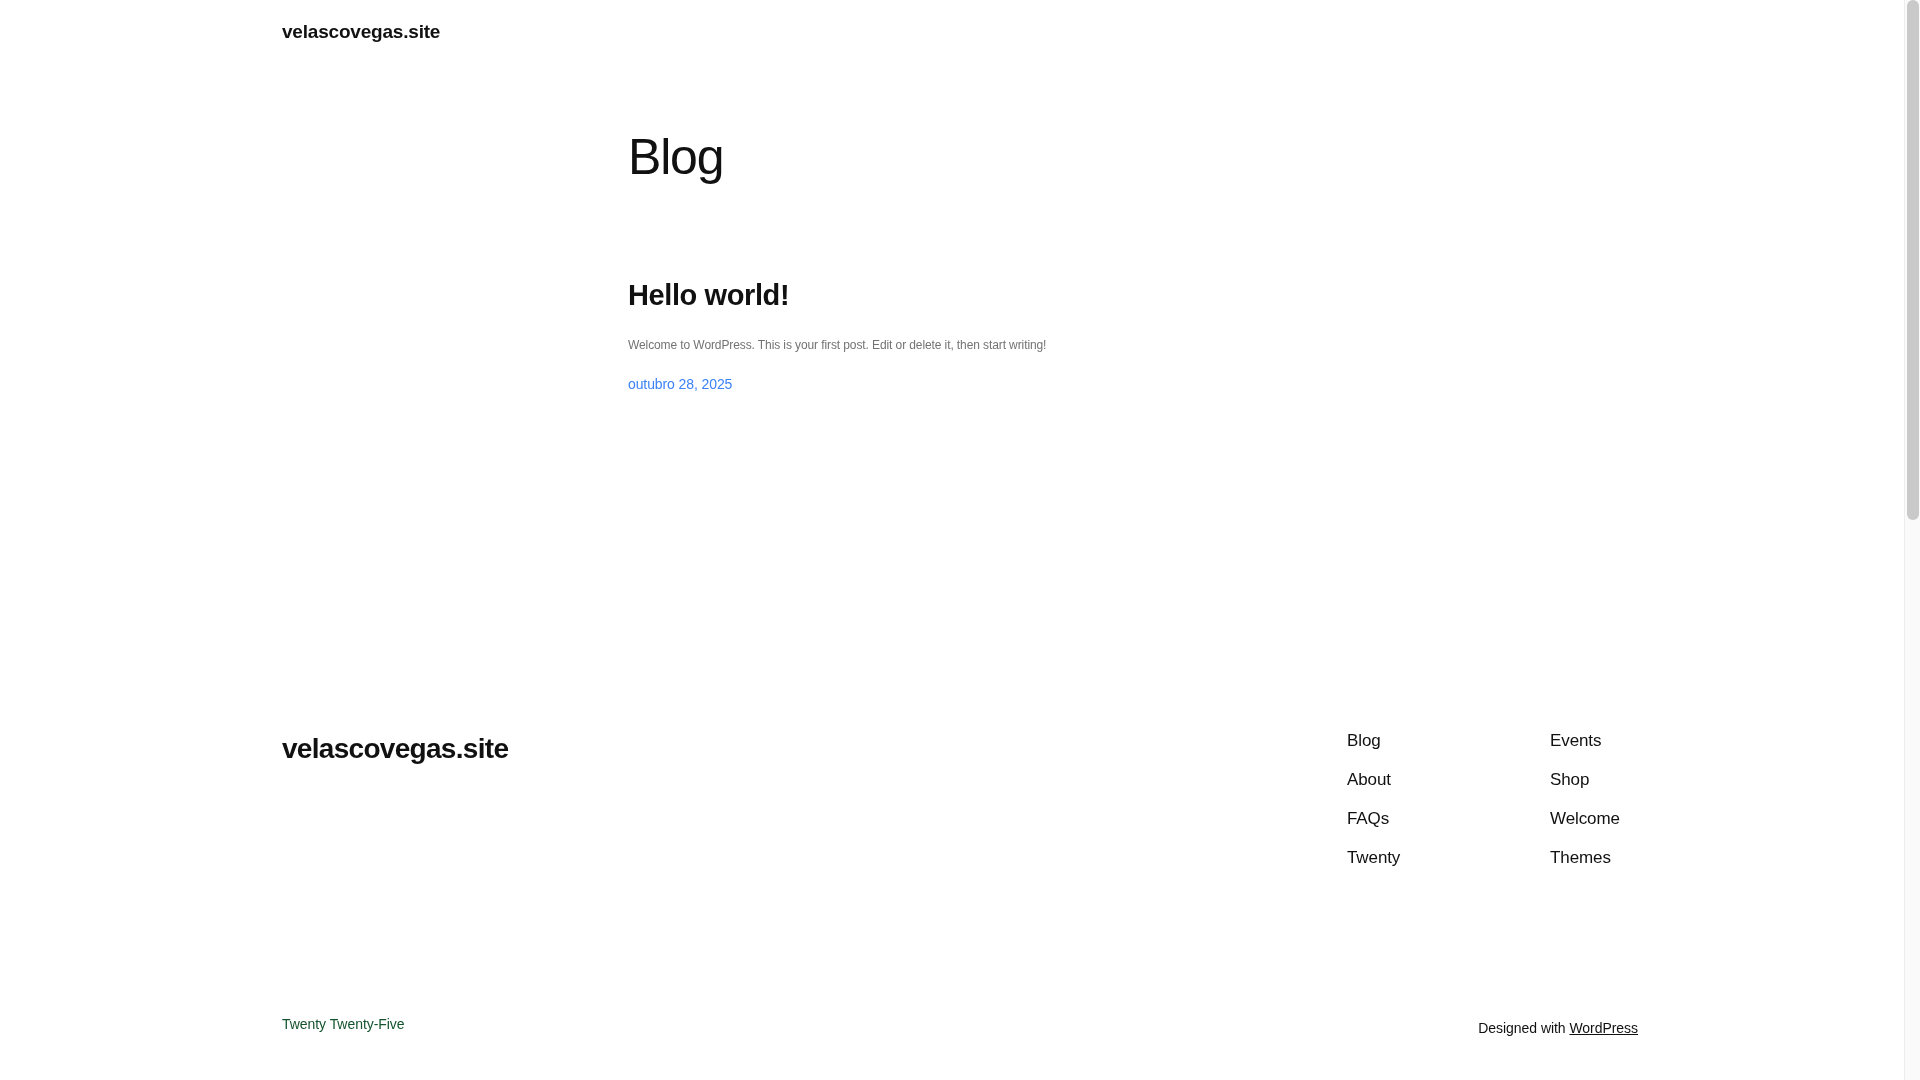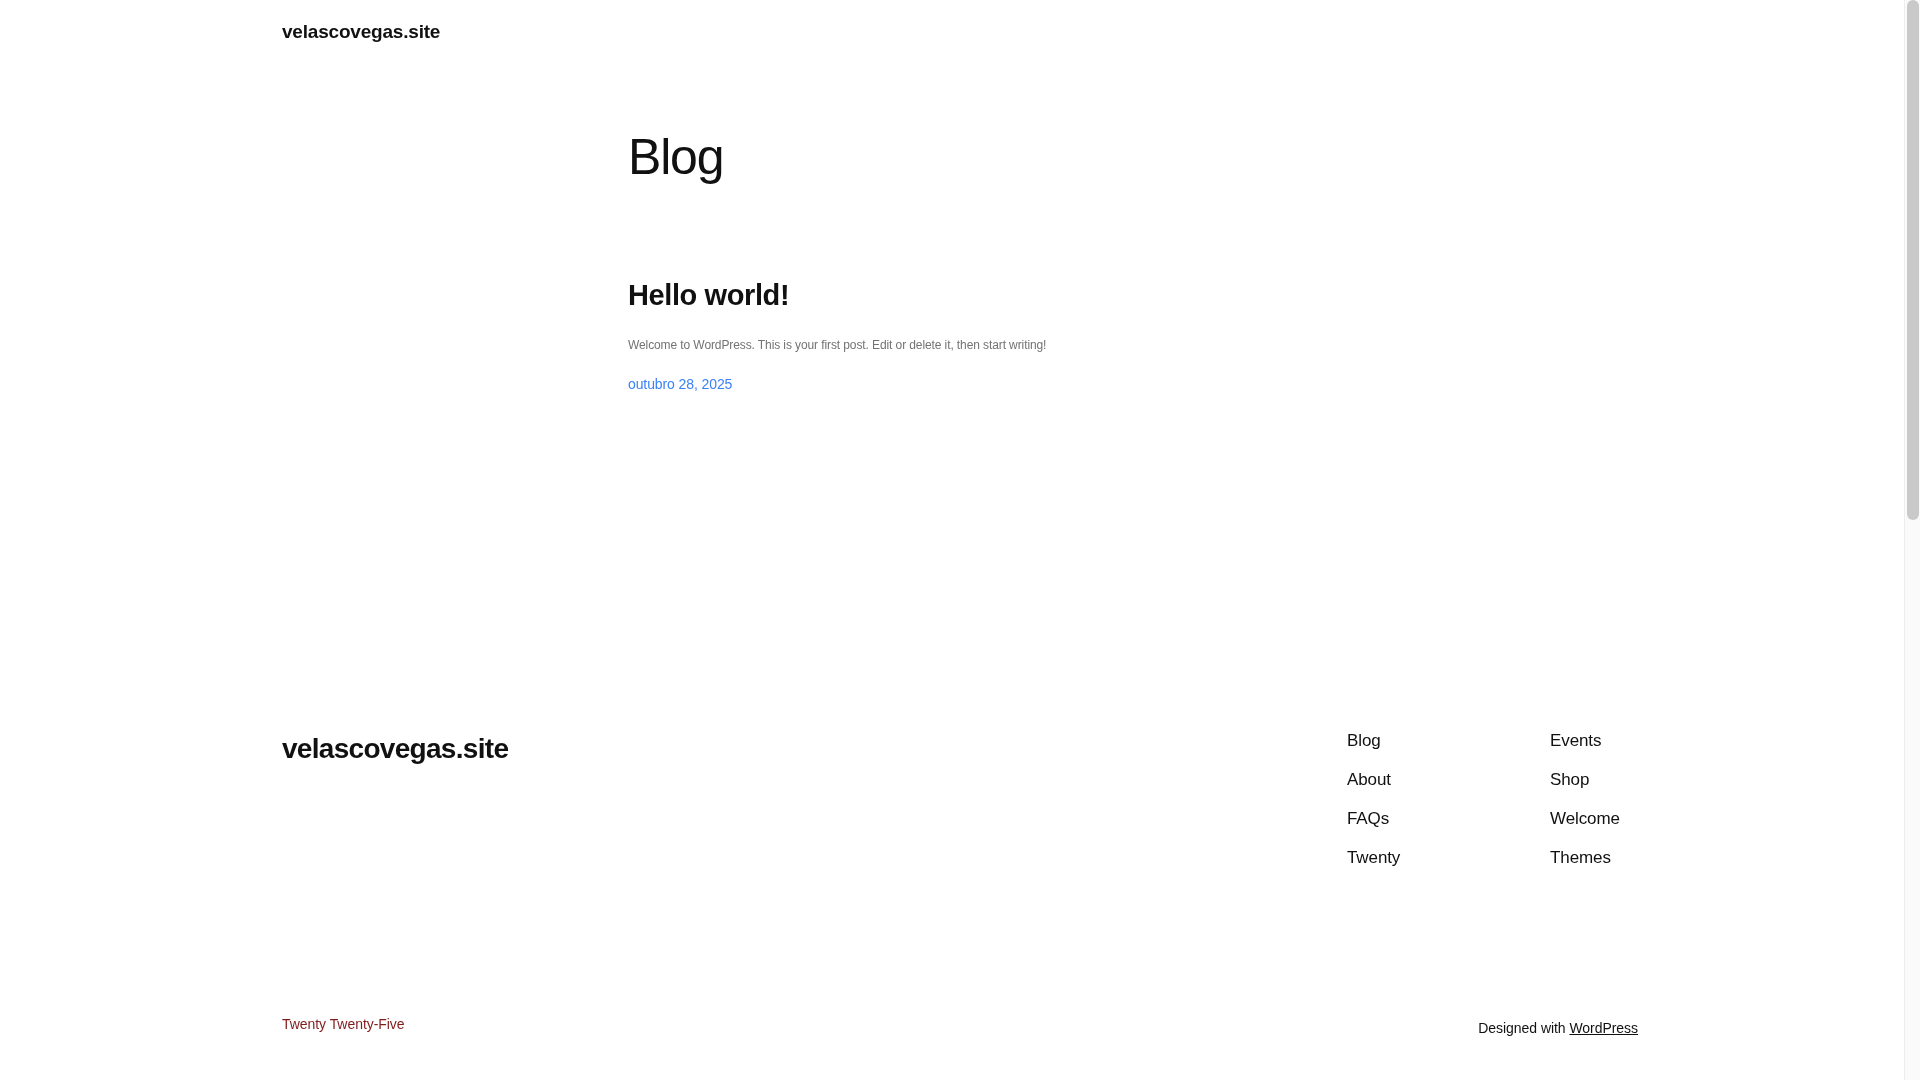--- a/index.html
+++ b/index.html
@@ -139,21 +139,21 @@
     left: 0;
     top: 316px;
     width: 1920px;
     height: 30px;
   }
   .footer-theme {
     position: absolute;
     left: 282px;
     top: 0;
     font-size: 14px;
-    color: #7f1d1d;
+    color: #14532d;
     letter-spacing: -0.05px;
   }
   .footer-credit {
     position: absolute;
     right: 282px;
     top: 4px;
     font-size: 14px;
     color: #111111;
     letter-spacing: -0.05px;
     white-space: nowrap;

